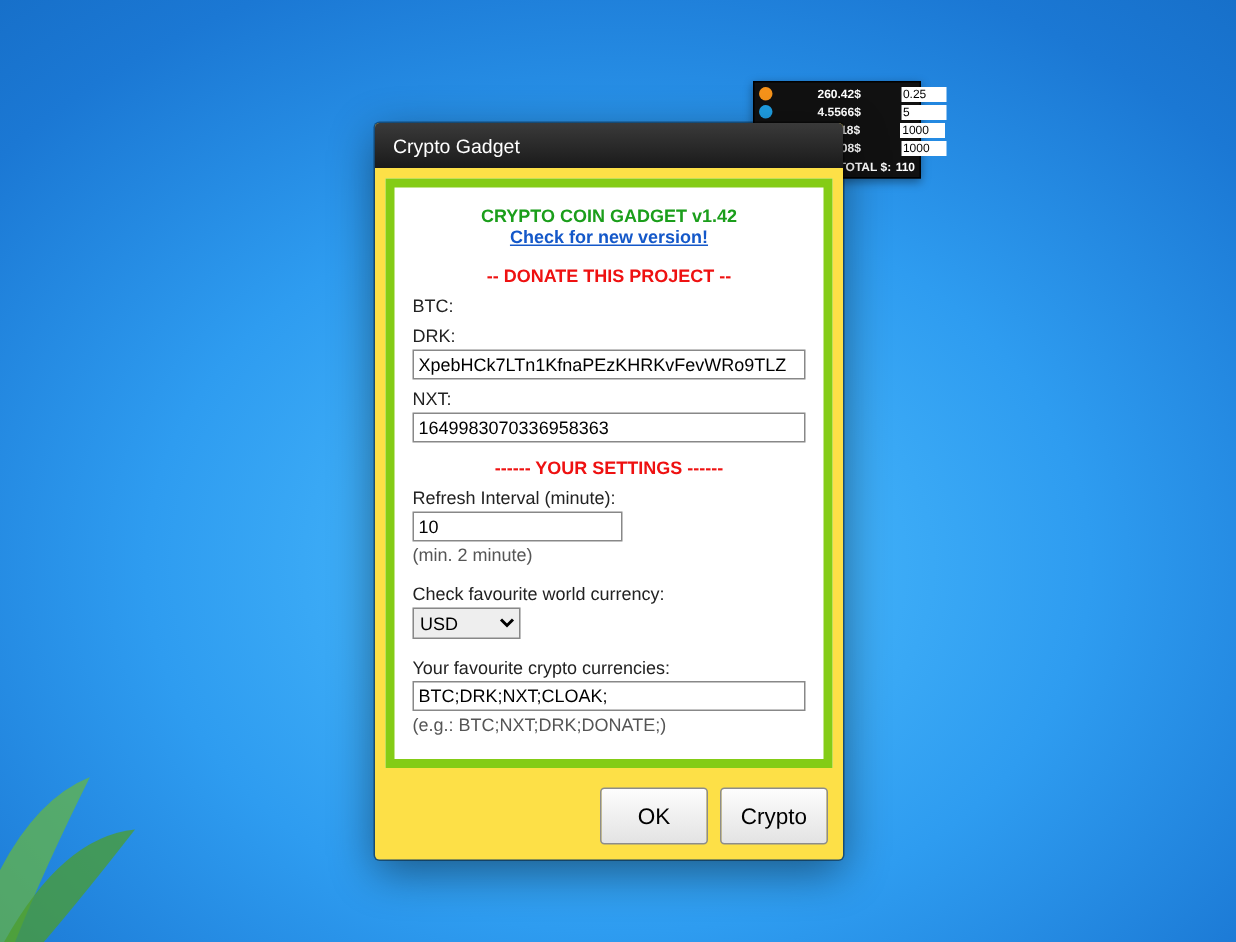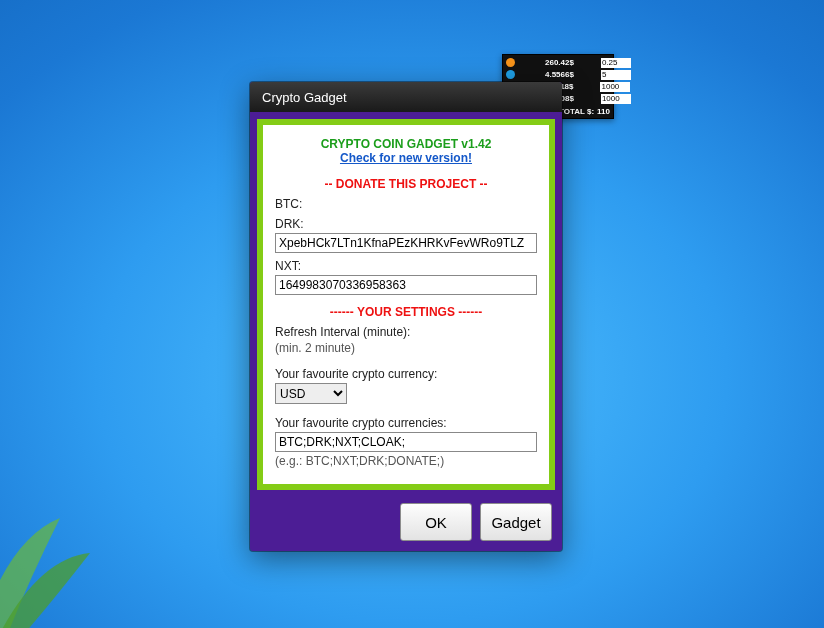--- a/index.html
+++ b/index.html
@@ -74,21 +74,21 @@
     margin-top: 2px;
     gap: 3px;
   }
 
   
   .dialog {
     position: absolute;
     top: 82px;
     left: 250px;
     width: 312px;
-    background: #4c1d95;
+    background: #fde047;
     box-shadow: 0 0 0 1px rgba(0,0,0,.4), 0 8px 30px rgba(0,0,0,.45);
     border-radius: 3px;
     overflow: hidden;
     font-size: 12px;
   }
   .titlebar {
     background: linear-gradient(to bottom, #3a3a3a 0%, #1a1a1a 100%);
     color: #fff;
     height: 30px;
     display: flex;
@@ -195,29 +195,30 @@
 
     <div class="fld-label">DRK:</div>
     <input class="txt" value="XpebHCk7LTn1KfnaPEzKHRKvFevWRo9TLZ" style="">
 
     <div class="fld-label">NXT:</div>
     <input class="txt" value="1649983070336958363" style="">
 
     <div class="settings-head">------ YOUR SETTINGS ------</div>
 
     <div class="fld-label">Refresh Interval (minute):</div>
+    <input class="txt txt-narrow" value="10" style="">
     <div class="hint">(min. 2 minute)</div>
 
-    <div class="fld-label" style="margin-top:12px">Your favourite crypto currency:</div>
+    <div class="fld-label" style="margin-top:12px">Check favourite world currency:</div>
     <select class="sel">
       <option>USD</option>
     </select>
 
     <div class="fld-label" style="margin-top:12px">Your favourite crypto currencies:</div>
     <input class="txt" value="BTC;DRK;NXT;CLOAK;" style="">
     <div class="hint">(e.g.: BTC;NXT;DRK;DONATE;)</div>
   </div>
 
   <div class="dialog-buttons">
     <button class="btn">OK</button>
-    <button class="btn">Gadget</button>
+    <button class="btn">Crypto</button>
   </div>
 </div>
 
 </body></html>

